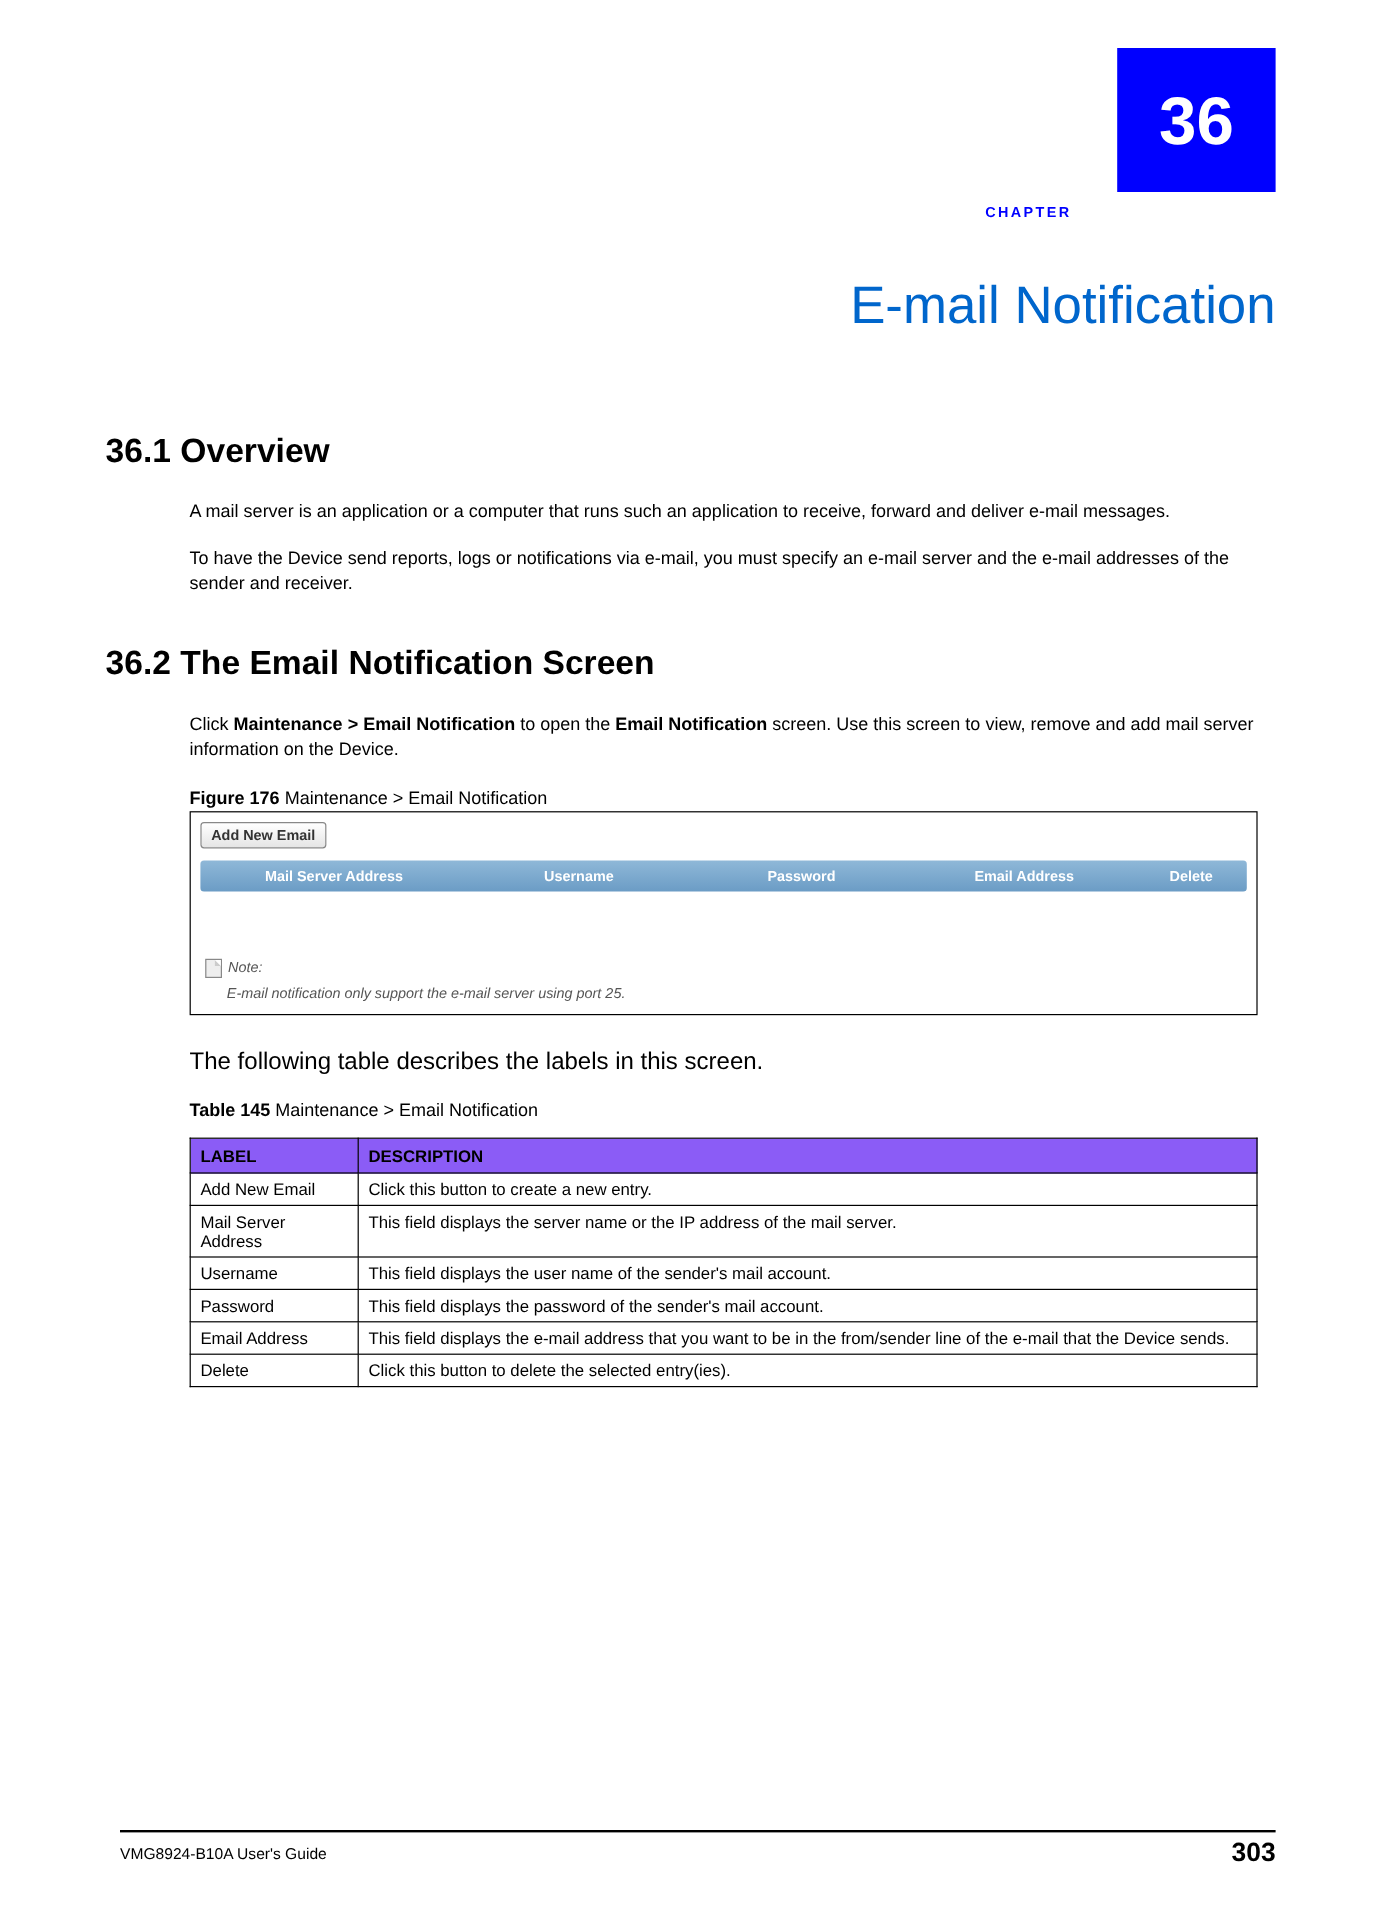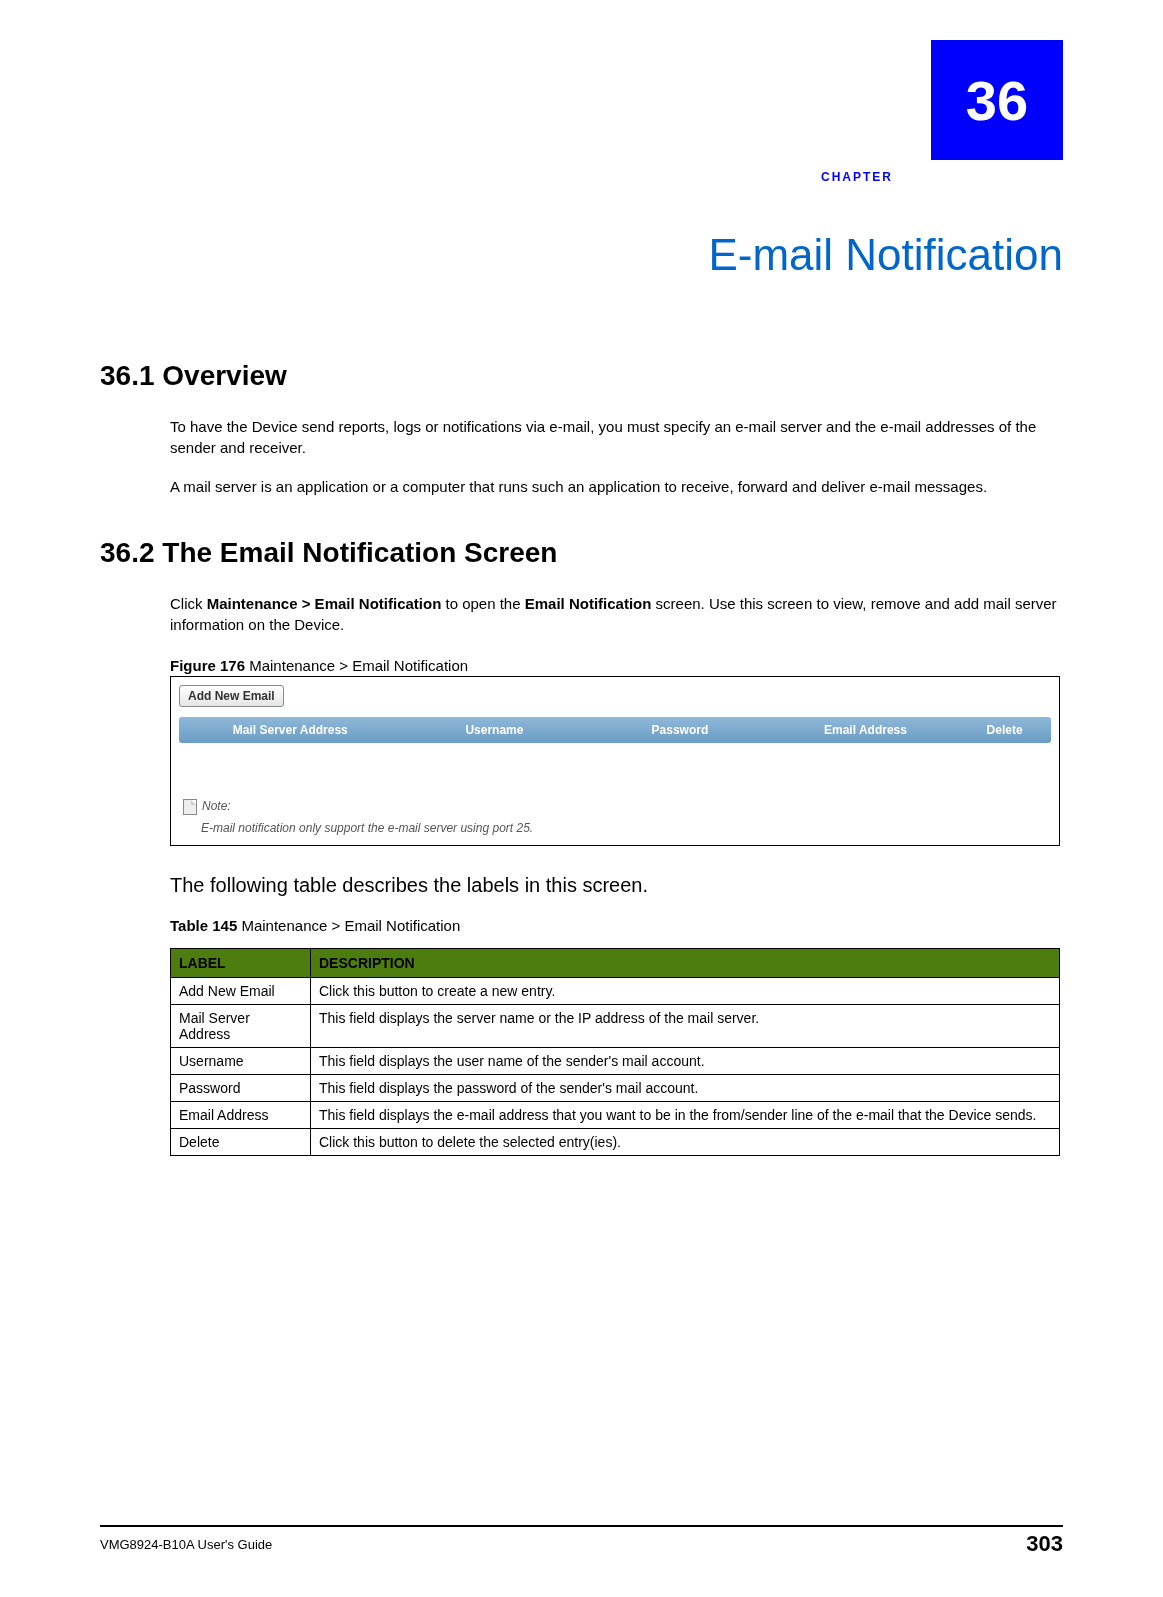--- a/index.html
+++ b/index.html
@@ -47,21 +47,21 @@
     right: 100px;
     text-align: left;
     color: #0066cc;
     font-size: 44px;
     font-family: Arial, sans-serif;
     font-weight: normal;
   }
   .content {
     position: absolute;
     top: 360px;
-    left: 100px;
+    left: 88px;
     right: 100px;
   }
   h2.section {
     font-family: Arial, sans-serif;
     font-size: 28px;
     font-weight: bold;
     margin-bottom: 24px;
     margin-top: 40px;
   }
   h2.section:first-child { margin-top: 0; }
@@ -156,21 +156,21 @@
     font-size: 15px;
     margin-bottom: 14px;
   }
   table.desc {
     margin-left: 70px;
     width: 890px;
     border-collapse: collapse;
     font-size: 14px;
   }
   table.desc th {
-    background: #4d7c0f;
+    background: #8b5cf6;
     text-align: left;
     padding: 6px 8px;
     border: 1px solid #000;
     font-family: Arial, sans-serif;
   }
   table.desc td {
     padding: 5px 8px;
     border: 1px solid #000;
     vertical-align: top;
   }
@@ -193,22 +193,22 @@
 </head>
 <body>
 
 <div class="page">
   <div class="chapter-tab">36</div>
   <div class="chapter-label">CHAPTER</div>
   <div class="chapter-title">E-mail Notification</div>
 
   <div class="content">
     <h2 class="section">36.1  Overview</h2>
+    <p class="body-text">A mail server is an application or a computer that runs such an application to receive, forward and deliver e-mail messages.</p>
     <p class="body-text">To have the Device send reports, logs or notifications via e-mail, you must specify an e-mail server and the e-mail addresses of the sender and receiver.</p>
-    <p class="body-text">A mail server is an application or a computer that runs such an application to receive, forward and deliver e-mail messages.</p>
 
     <h2 class="section">36.2  The Email Notification Screen</h2>
     <p class="body-text">
       <span>Click </span><b>Maintenance &gt; Email Notification</b><span> to open the </span><b>Email Notification</b><span> screen. Use this screen to view, remove and add mail server information on the Device.</span>
     </p>
 
     <p class="figure-caption">
       <b>Figure 176</b><span>   Maintenance &gt; Email Notification</span>
     </p>
 

